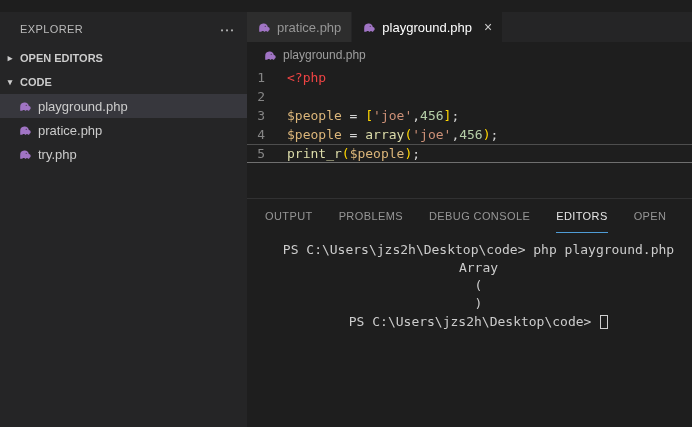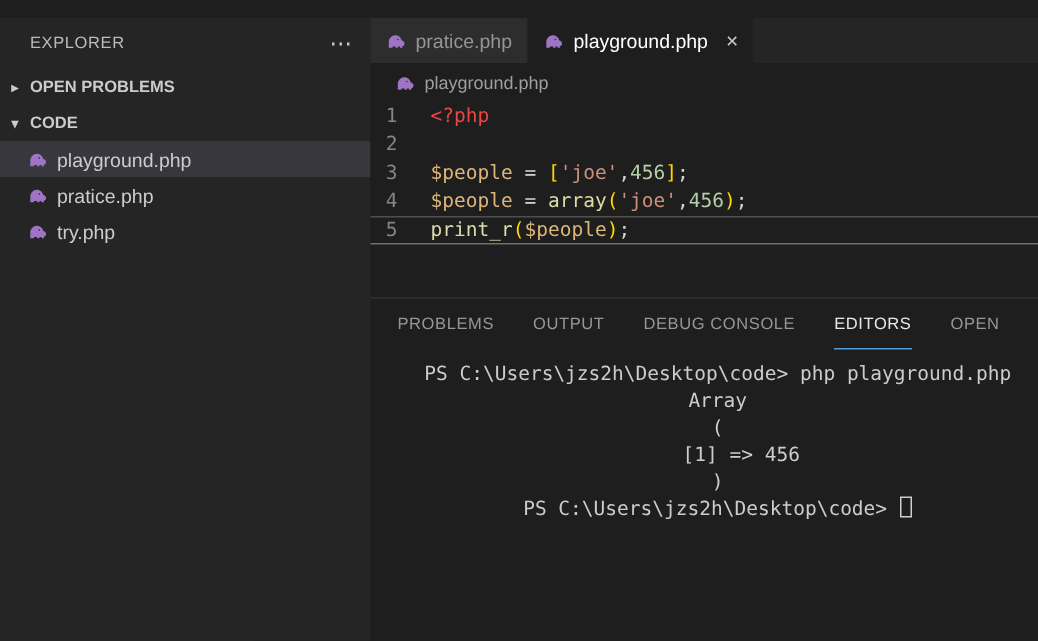--- a/index.html
+++ b/index.html
@@ -72,21 +72,21 @@
 
 <div class="app">
 
   <aside class="sidebar">
     <div class="sidebar-header">
       <span>EXPLORER</span>
       <span class="more">⋯</span>
     </div>
     <div class="section-row">
       <span class="chev">▸</span>
-      <span>OPEN PROBLEMS</span>
+      <span>OPEN EDITORS</span>
     </div>
     <div class="section-row">
       <span class="chev">▾</span>
       <span>CODE</span>
     </div>
     <div id="file-list">
         <div class="file-row" style="background: rgb(55, 55, 61);">
           <span class="icon16">
             <svg width="14" height="14" viewBox="0 0 16 16">
               <path fill="#a074c4" d="M2.5 13.5V9a5 5 0 0 1 9.9-1c1.1.1 2.1 1 2.1 2.3 0 1.1-.8 2-1.8 2.2l.3 1h-1.8l-.3-1h-1.4v1H7.7v-1H5.3v1H2.5z"></path>
@@ -167,30 +167,29 @@
           <span class="code-content"><span style="color: rgb(220, 182, 122);">$people</span><span style="color: rgb(212, 212, 212);"> = </span><span style="color: rgb(220, 220, 170);">array</span><span style="color: rgb(255, 215, 0);">(</span><span style="color: rgb(206, 145, 120);">'joe'</span><span style="color: rgb(212, 212, 212);">,</span><span style="color: rgb(181, 206, 168);">456</span><span style="color: rgb(255, 215, 0);">)</span><span style="color: rgb(212, 212, 212);">;</span></span>
         </div>
         <div class="code-line current">
           <span class="gutter">5</span>
           <span class="code-content"><span style="color: rgb(220, 220, 170); text-align: right;">print_r</span><span style="color: rgb(255, 215, 0);">(</span><span style="color: rgb(220, 182, 122);">$people</span><span style="color: rgb(255, 215, 0);">)</span><span style="color: rgb(212, 212, 212);">;</span></span>
         </div>
       </div>
 
     <div class="panel">
       <div class="panel-tabs" id="panel-tabs">
+          <div class="panel-tab">OUTPUT</div>
           <div class="panel-tab">PROBLEMS</div>
-          <div class="panel-tab">OUTPUT</div>
           <div class="panel-tab">DEBUG CONSOLE</div>
           <div class="panel-tab active" style="border-bottom-color: rgb(79, 156, 214);">EDITORS</div>
           <div class="panel-tab">OPEN</div>
         </div>
       <div class="terminal" id="terminal">
           <div class="term-line">PS C:\Users\jzs2h\Desktop\code&gt; php playground.php</div>
           <div class="term-line">Array</div>
           <div class="term-line">(</div>
-          <div class="term-line">    [1] =&gt; 456</div>
           <div class="term-line">)</div>
           <div class="term-line">PS C:\Users\jzs2h\Desktop\code&gt; <span class="cursor"></span></div>
         </div>
     </div>
   </div>
 
 </div>
 
 </body></html>

